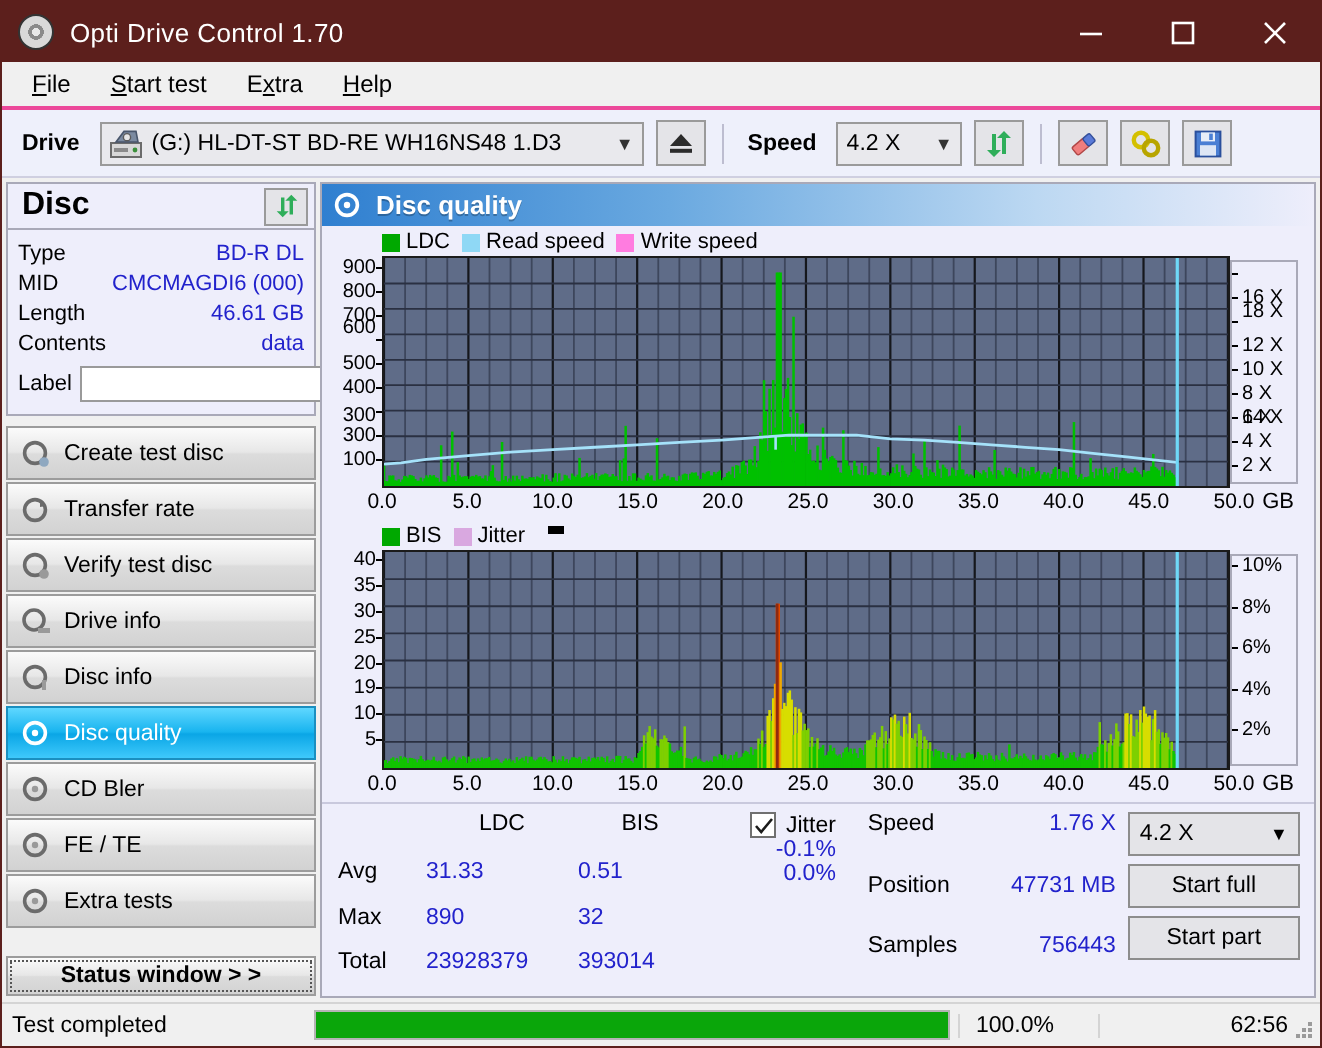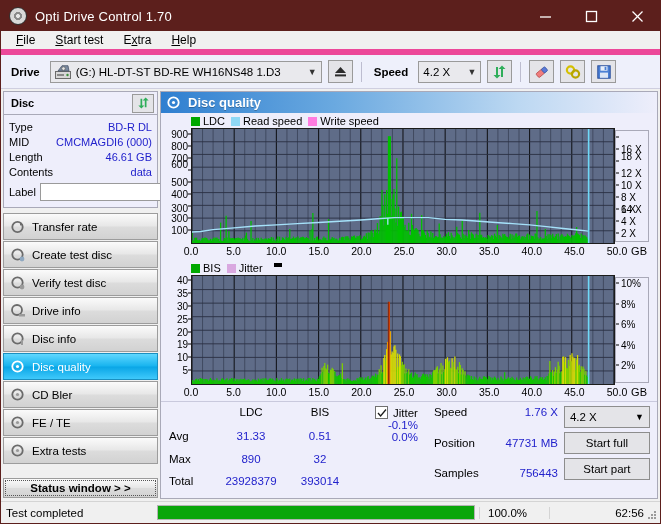--- a/index.html
+++ b/index.html
@@ -39,21 +39,21 @@
     color: #fff; font-size: 13px;
   }
   .winbtn svg { display: block; }
 
   
   .menubar {
     height: 24px; flex: 0 0 24px;
     background: #f0f0f0;
     display: flex; align-items: center;
     padding-left: 6px; gap: 2px;
-    border-bottom: 6px solid #ec4899;
+    border-bottom: 2px solid #ec4899;
   }
   .menuitem { padding: 3px 9px; font-size: 12px; color: #000; }
   .menuitem u { text-decoration: underline; }
 
   
   .toolbar {
     height: 34px; flex: 0 0 34px;
     background: #eef0fb;
     display: flex; align-items: center; gap: 6px;
     padding: 0 6px;
@@ -90,21 +90,21 @@
     padding: 2px 2px 0 2px;
   }
   .disc-box {
     border: 1px solid #a9a9b8; background: #eeeefb;
     display: flex; flex-direction: column;
   }
   .disc-head {
     height: 23px; display: flex; align-items: center;
     border-bottom: 1px solid #a9a9b8; padding: 0 3px;
   }
-  .disc-head-title { font-weight: bold; font-size: 11px; padding-left: 4px; }
+  .disc-head-title { font-weight: bold; font-size: 16px; padding-left: 4px; }
   .disc-refresh {
     margin-left: auto; width: 22px; height: 19px;
     background: #e4e4e8; border: 1px solid #9a9a9a;
     display: flex; align-items: center; justify-content: center;
   }
   .disc-rows { padding: 4px 5px 5px 5px; }
   .disc-row { display: flex; align-items: center; height: 15px; font-size: 11px; }
   .disc-row .k { color: #000; }
   .disc-row .v { margin-left: auto; color: #2222cc; }
   .label-row { display: flex; align-items: center; height: 21px; margin-top: 2px; gap: 4px; }
@@ -194,21 +194,21 @@
 
   
   .stats {
     flex: 1; display: flex; padding: 4px 6px 0 8px;
     border-top: 1px solid #c9c9dd;
     position: relative;
   }
   .stats-grid { display: grid; grid-template-columns: 44px 76px 62px; font-size: 11.5px; }
   .stats-grid .hd { text-align: center; color: #000; padding-bottom: 1px; }
   .stats-grid .rh { color: #000; }
-  .stats-grid .vl { text-align: center; color: #2222cc; }
+  .stats-grid .vl { text-align: left; color: #2222cc; }
   .jitter-col { margin-left: 24px; display: flex; flex-direction: column; font-size: 11.5px; }
   .jitter-head { display: flex; align-items: center; gap: 5px; }
   .checkbox {
     width: 13px; height: 13px; background: #fff; border: 1px solid #707070;
     display: flex; align-items: center; justify-content: center;
   }
   .jitter-val { text-align: right; color: #2222cc; }
   .speed-col { margin-left: 16px; display: grid; grid-template-columns: 56px 68px; font-size: 11.5px; row-gap: 0; }
   .speed-col .k { color: #000; }
   .speed-col .v { color: #2222cc; text-align: right; }
@@ -370,34 +370,34 @@
               </svg>
             </span>
           </div>
         </div>
       </div>
 
       <div class="navlist">
         <div class="navitem">
           <span class="nav-icon">
             <svg width="14" height="14" viewBox="0 0 14 14">
+                <circle cx="6.5" cy="6.5" r="5.2" fill="none" stroke="#6b6b6b" stroke-width="1.8"></circle>
+                <circle cx="11" cy="11" r="2.4" fill="#8fa8c0"></circle>
+              </svg>
+          </span>
+          <span>Create test disc</span>
+        </div>
+        <div class="navitem">
+          <span class="nav-icon">
+            <svg width="14" height="14" viewBox="0 0 14 14">
                 <circle cx="6.5" cy="7" r="5.2" fill="none" stroke="#6b6b6b" stroke-width="1.8"></circle>
                 <path d="M9 2 L12 5 L9 5.5 Z" fill="#6b6b6b"></path>
               </svg>
           </span>
           <span>Transfer rate</span>
-        </div>
-        <div class="navitem">
-          <span class="nav-icon">
-            <svg width="14" height="14" viewBox="0 0 14 14">
-                <circle cx="6.5" cy="6.5" r="5.2" fill="none" stroke="#6b6b6b" stroke-width="1.8"></circle>
-                <circle cx="11" cy="11" r="2.4" fill="#8fa8c0"></circle>
-              </svg>
-          </span>
-          <span>Create test disc</span>
         </div>
         <div class="navitem">
           <span class="nav-icon">
             <svg width="14" height="14" viewBox="0 0 14 14">
                 <circle cx="6.5" cy="6.5" r="5.2" fill="none" stroke="#6b6b6b" stroke-width="1.8"></circle>
                 <circle cx="11" cy="11" r="2.4" fill="#9a9a9a"></circle>
               </svg>
           </span>
           <span>Verify test disc</span>
         </div>

